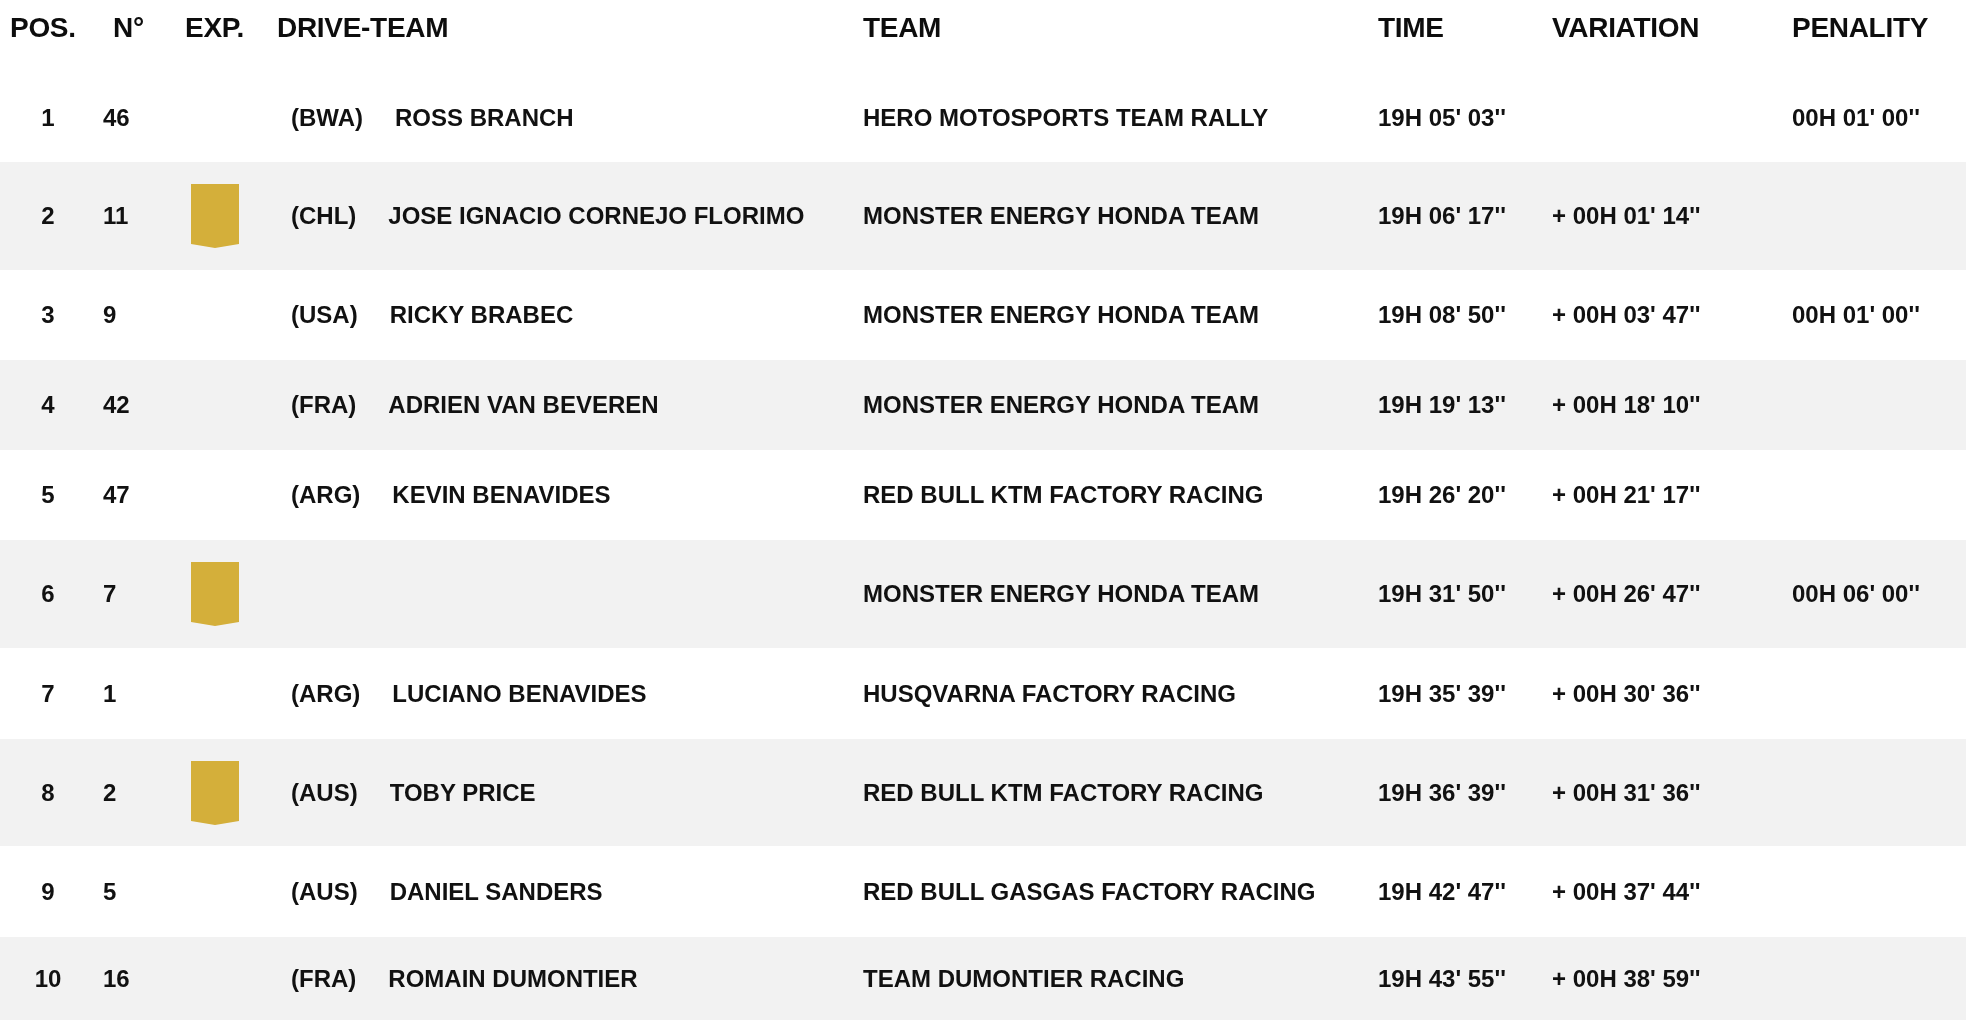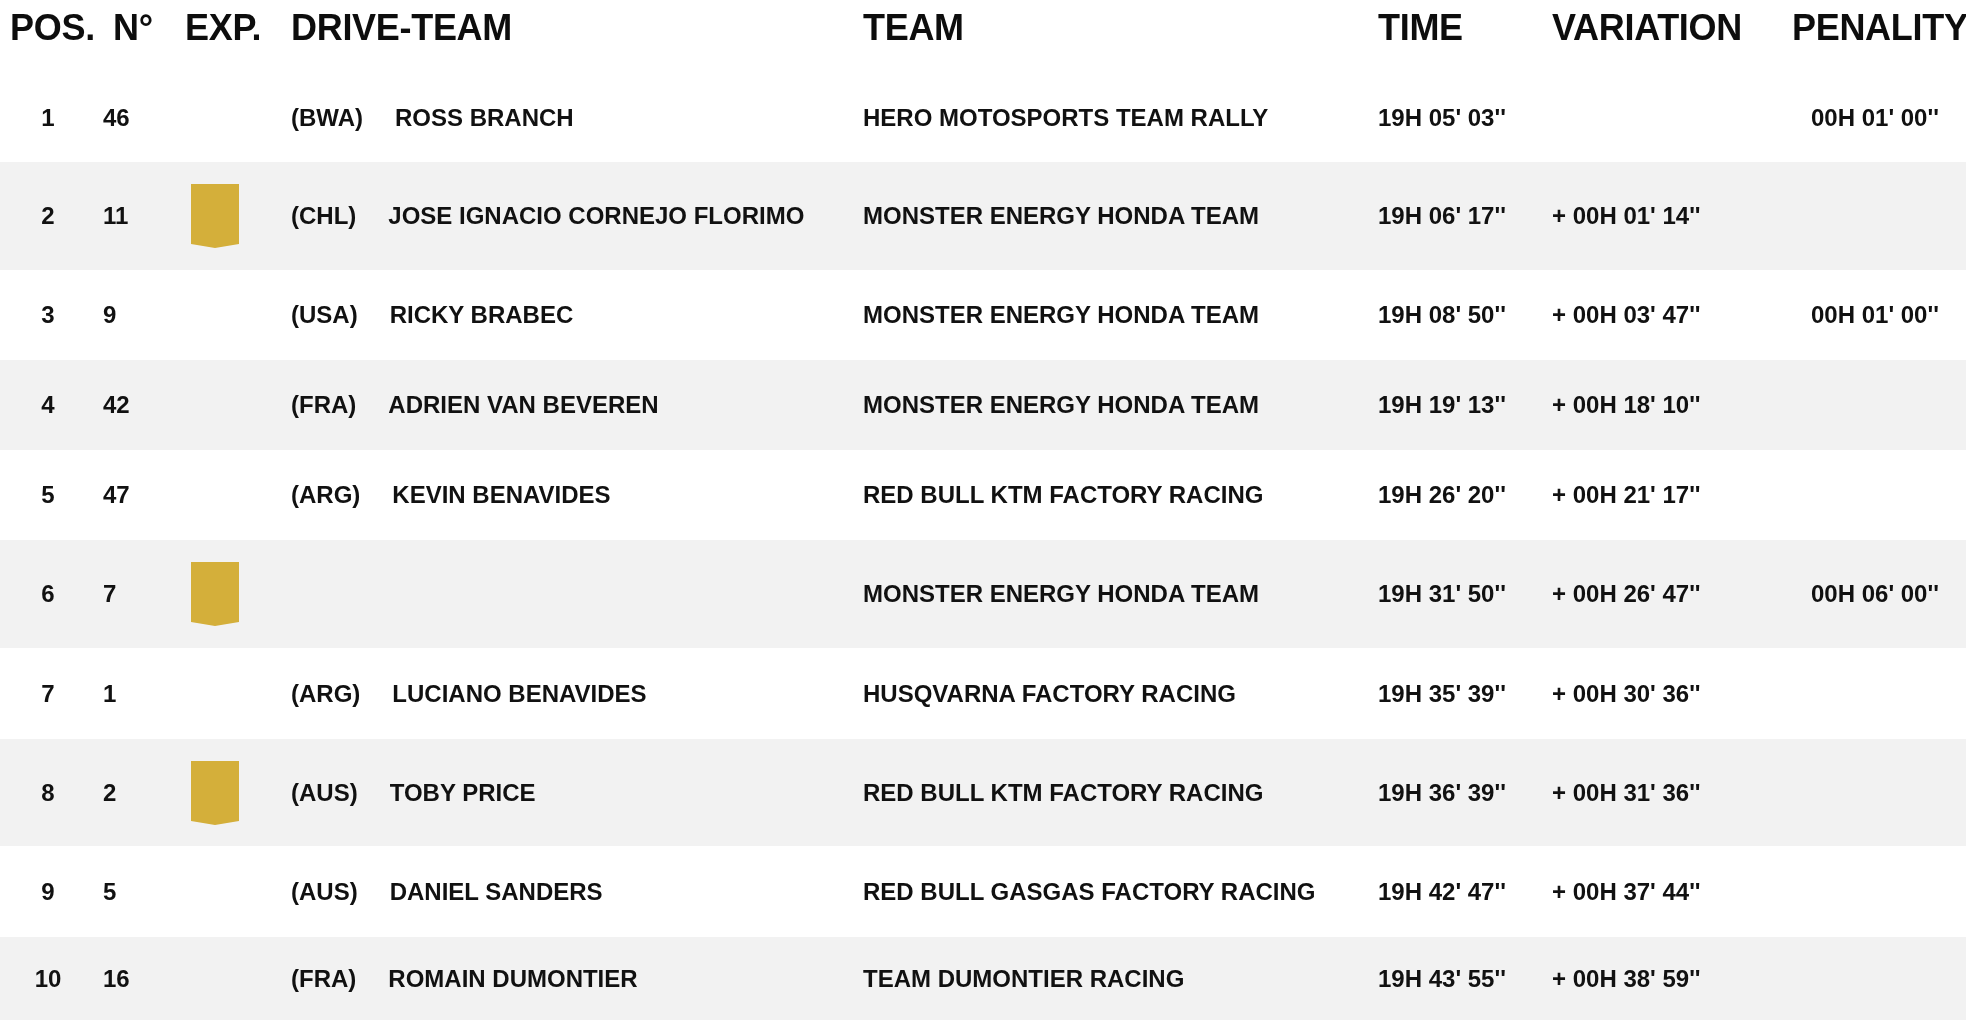--- a/index.html
+++ b/index.html
@@ -23,21 +23,21 @@
   }
   .header {
     position: relative;
     height: 73px;
     background: #ffffff;
   }
   .hcell {
     position: absolute;
     top: 6px;
     font-weight: bold;
-    font-size: 36px;
+    font-size: 28px;
     line-height: 44px;
     letter-spacing: -0.3px;
     white-space: nowrap;
     color: #0d0d0d;
   }
   .row {
     position: relative;
     width: 1966px;
   }
   .row.gray { background: #f2f2f2; }
@@ -58,31 +58,31 @@
   .badge {
     position: absolute;
     left: 0; top: 0;
     width: 48px; height: 64px;
   }
   .drive { left: 291px; }
   .drive .country { margin-right: 32px; }
   .team { left: 863px; }
   .time { left: 1378px; }
   .variation { left: 1552px; }
-  .penalty { left: 1792px; margin-left: 19px; }
+  .penalty { left: 1792px; }
 </style>
 </head>
 <body>
 
 <div class="table">
   <div class="header">
     <span class="hcell" style="left:10px">POS.</span>
     <span class="hcell" style="left:113px">N°</span>
     <span class="hcell" style="left:185px">EXP.</span>
-    <span class="hcell" style="left:291px">DRIVE-TEAM</span>
+    <span class="hcell" style="left:277px">DRIVE-TEAM</span>
     <span class="hcell" style="left:863px">TEAM</span>
     <span class="hcell" style="left:1378px">TIME</span>
     <span class="hcell" style="left:1552px">VARIATION</span>
     <span class="hcell" style="left:1792px">PENALITY</span>
   </div>
   <div id="rows">
       <div class="row white" style="height: 89px;">
     <span class="cell pos">1</span>
     <span class="cell num">46</span>
     <span class="cell exp">

